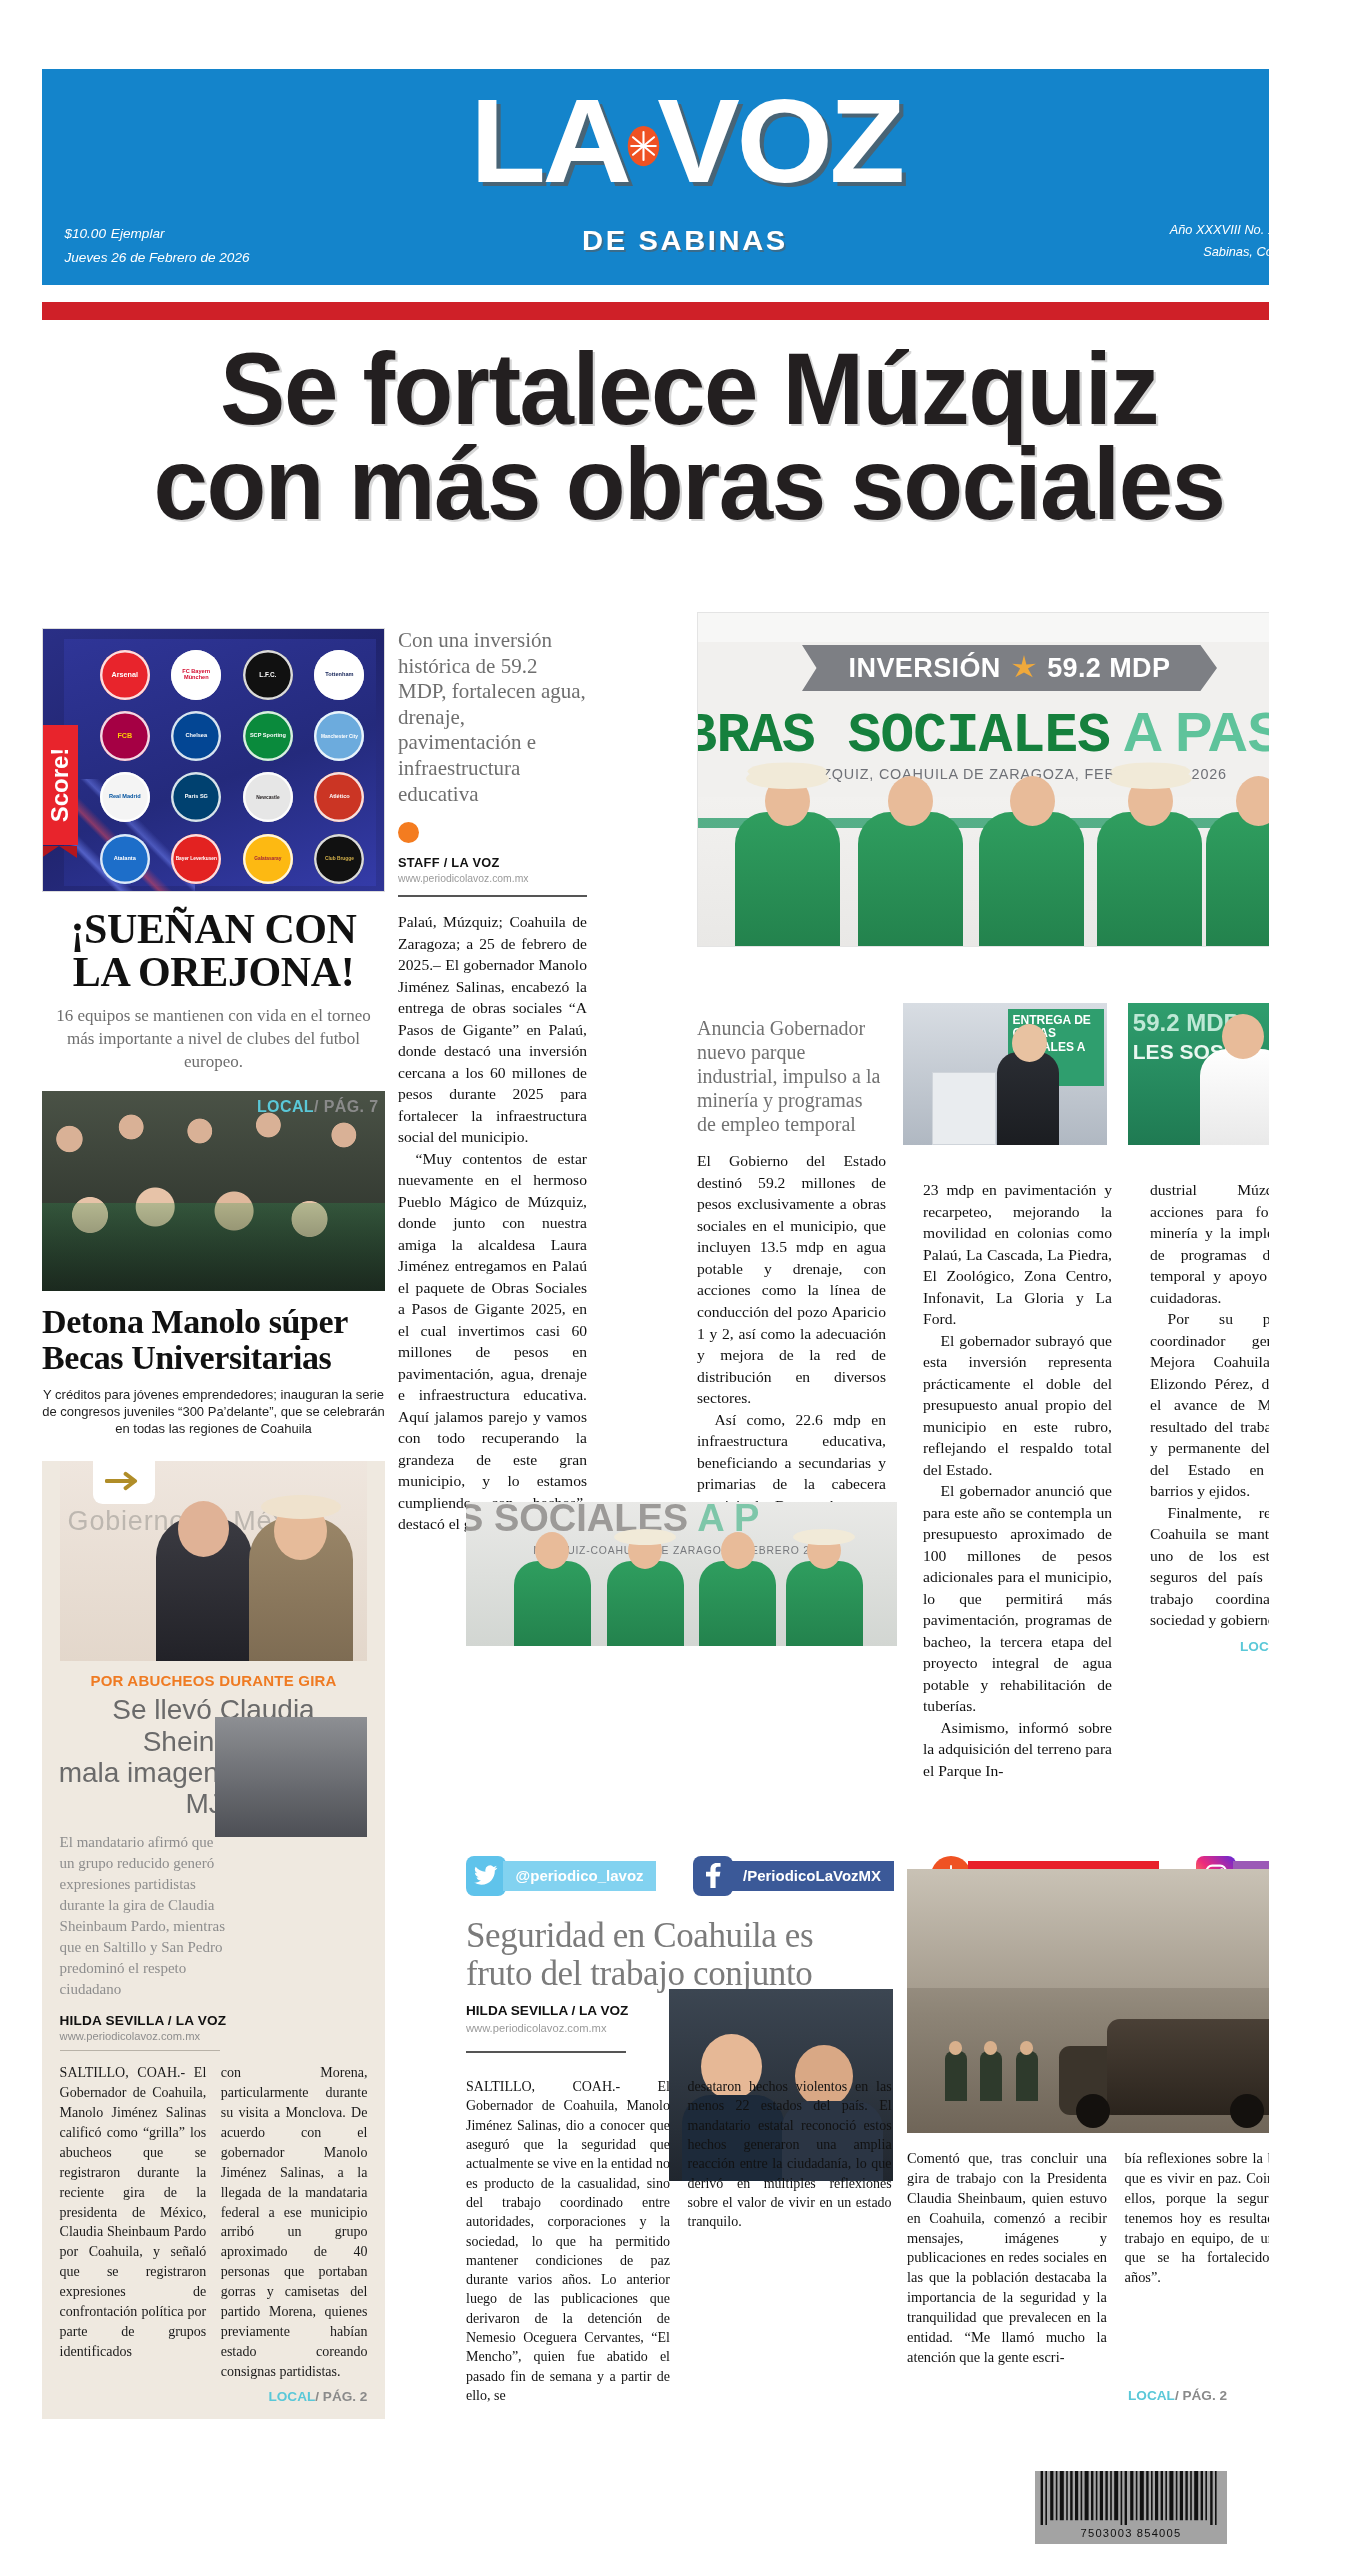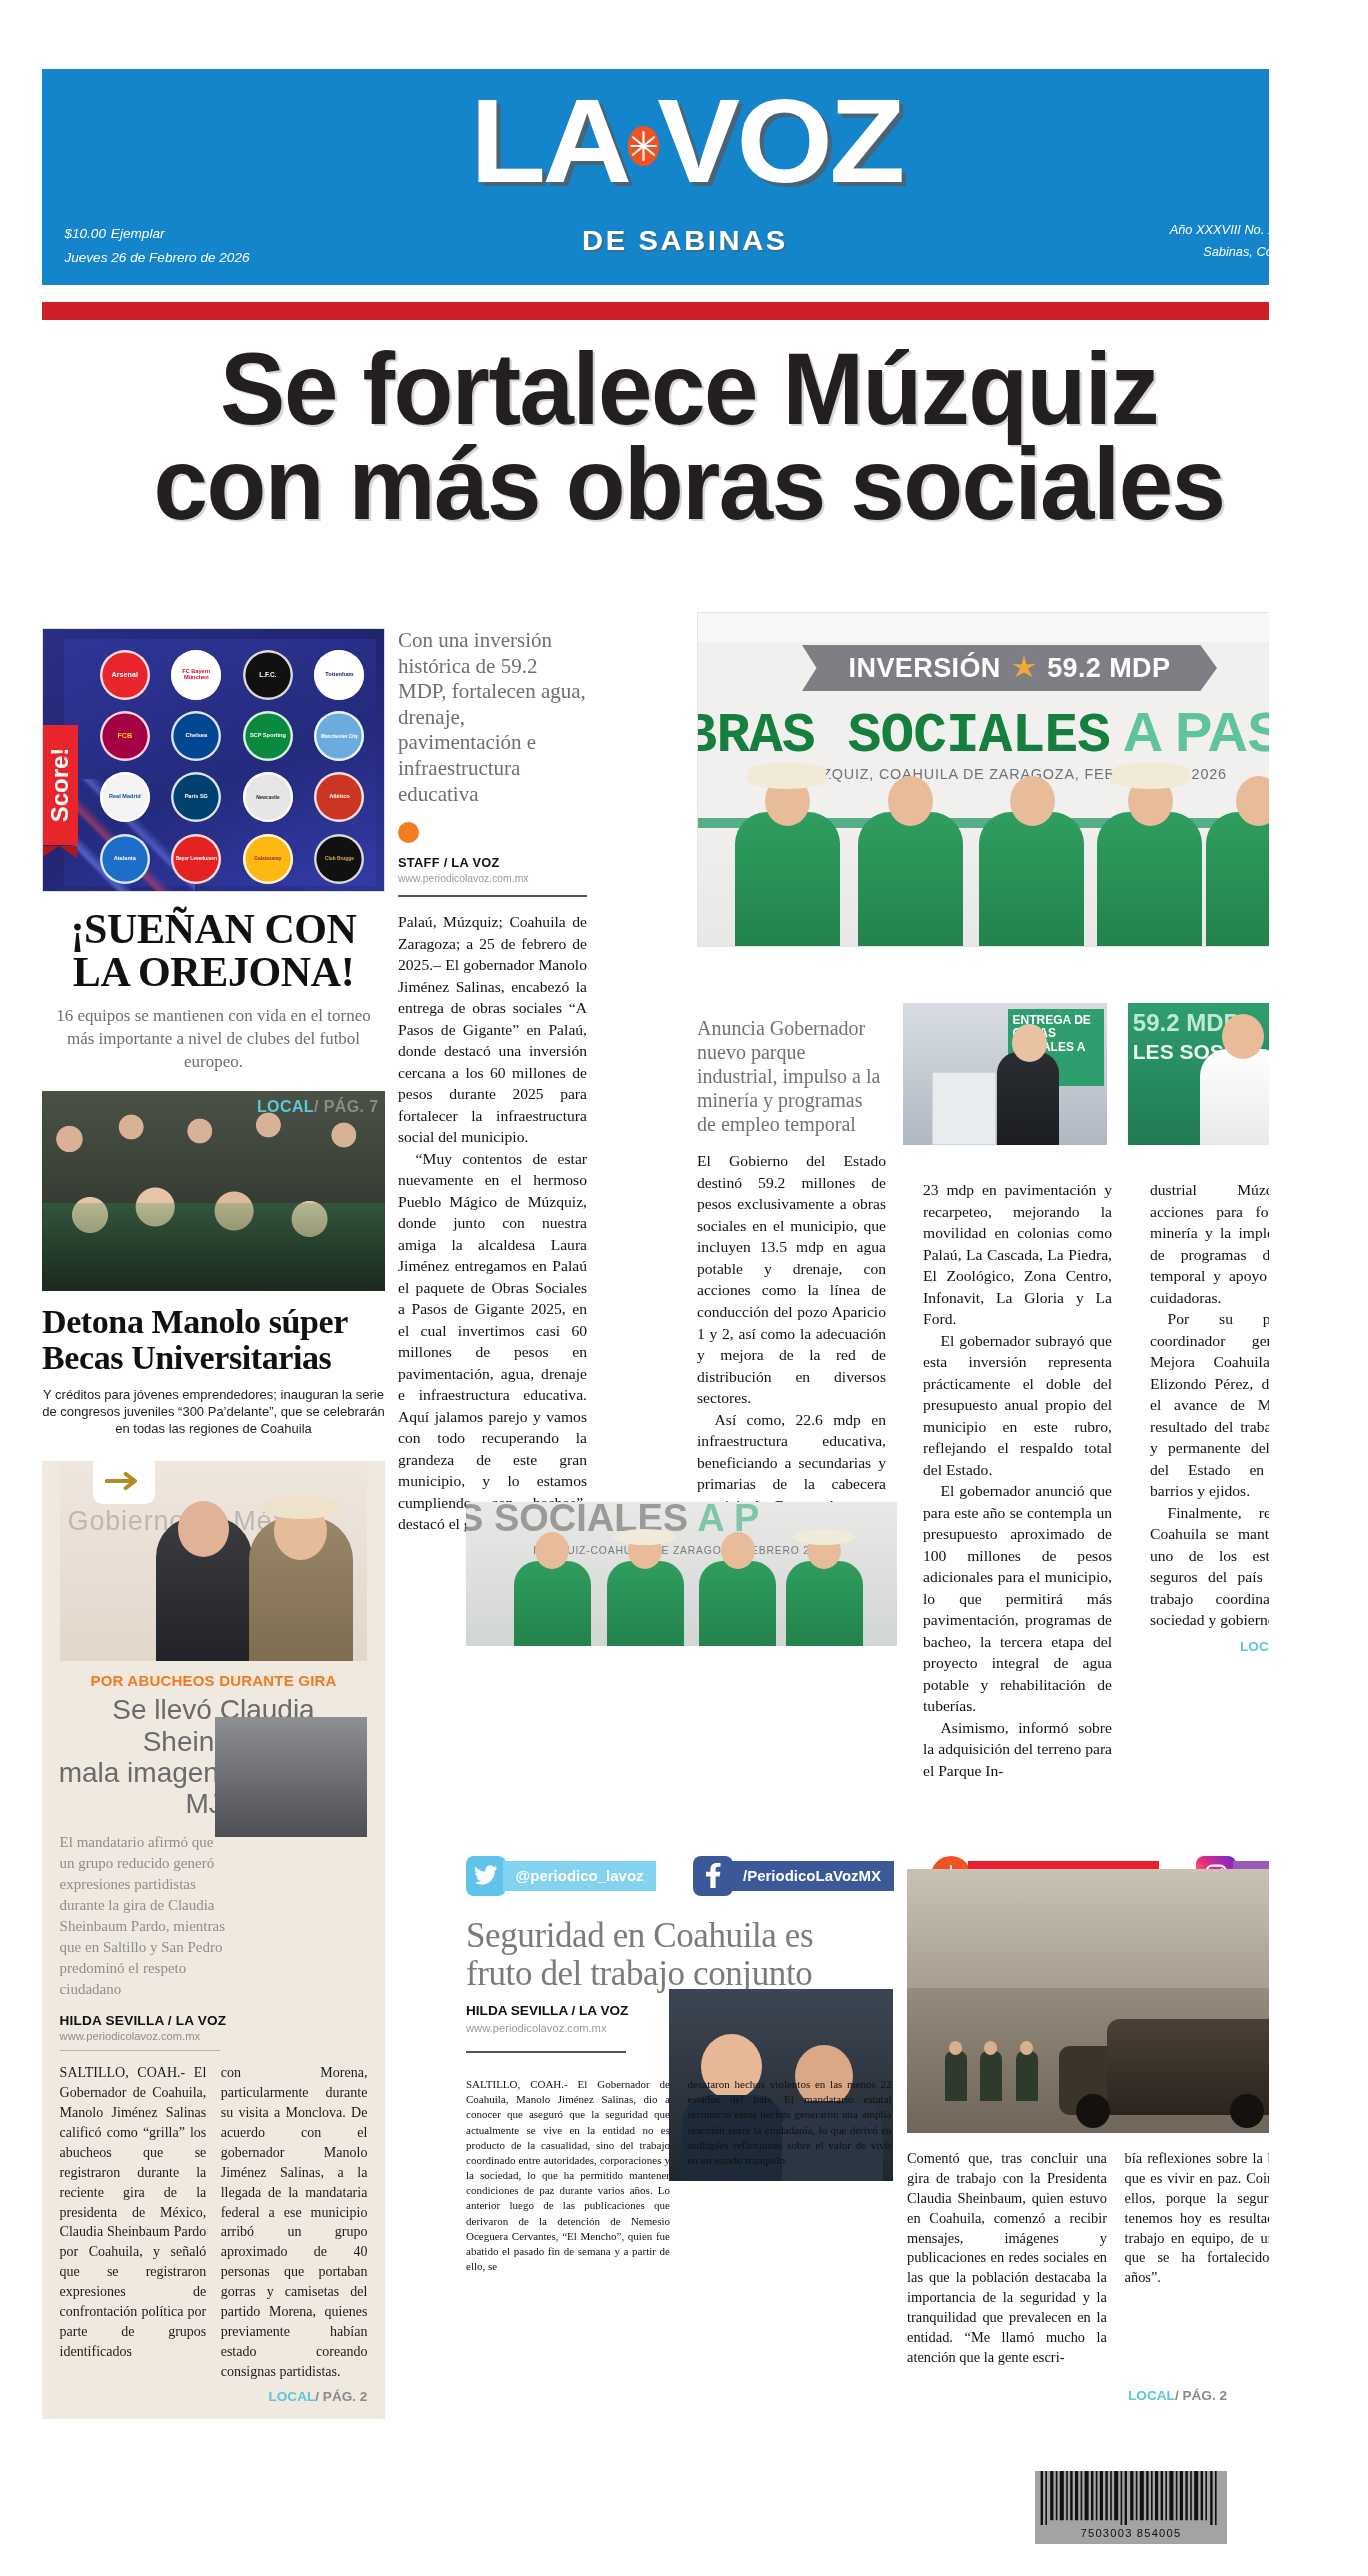--- a/index.html
+++ b/index.html
@@ -596,21 +596,21 @@
   .fire-photo .p {
     position:absolute; bottom:32px; width:22.4px; height:50px;
     background:#2e3a2c; border-radius:8px 8px 0 0;
   }
   .fire-photo .ph { position:absolute; width:12.8px; height:13.6px; background:#d8b08c; border-radius:50%; }
 
   .seg-cols {
     position:absolute; left:466px; top:2077px; width:427px;
     display:flex; gap:17.6px;
   }
-  .seg-cols .c { width:204px; font-family:"Liberation Serif", serif; font-size:11px; line-height:1.38; color:#111; text-align:justify; }
+  .seg-cols .c { width:204px; font-family:"Liberation Serif", serif; font-size:14px; line-height:1.38; color:#111; text-align:justify; }
 
   .seg-cols2 {
     position:absolute; left:907px; top:2149px; width:422px;
     display:flex; gap:17.6px;
   }
   .seg-cols2 .c { width:200px; font-family:"Liberation Serif", serif; font-size:14.4px; line-height:1.38; color:#111; text-align:justify; }
 
   .local-tag3 {
     position:absolute; right:42px; top:2388px;
     font-family:"Liberation Sans", sans-serif;

